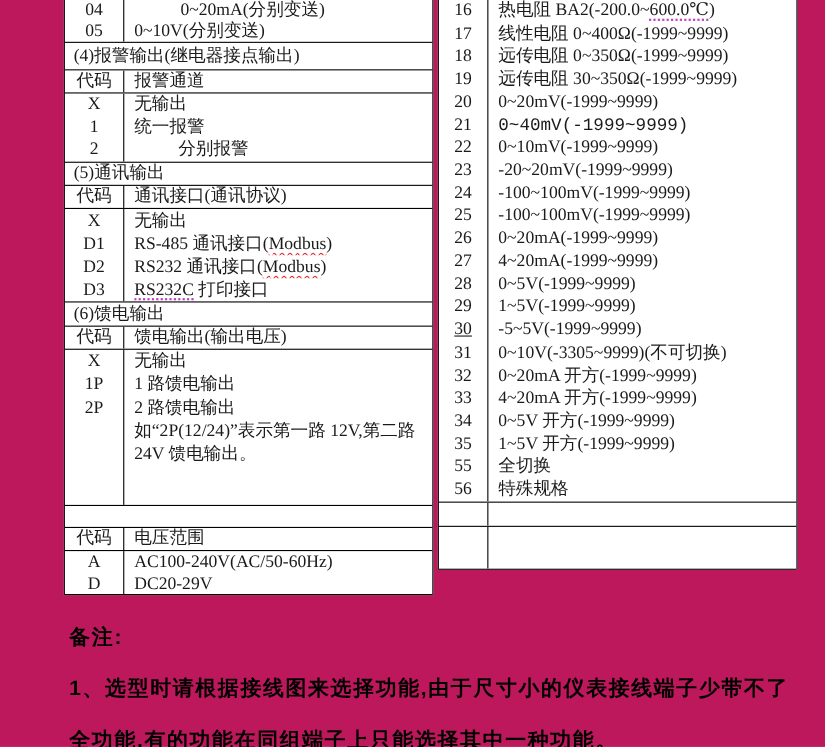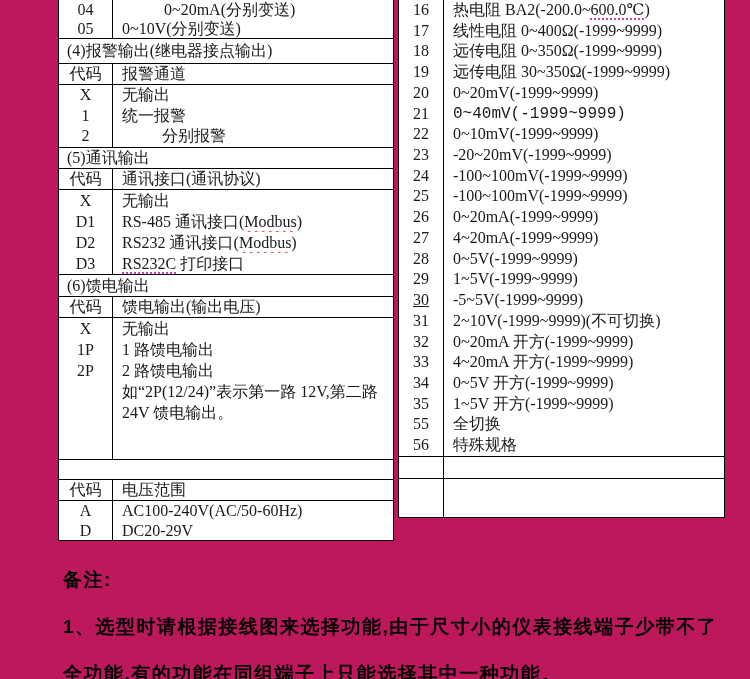--- a/index.html
+++ b/index.html
@@ -227,21 +227,21 @@
           <div class="line" style="height: 20.7273px; line-height: 20.7273px; font-family: Liberation Mono, monospace;">0~40mV(-1999~9999)</div>
           <div class="line" style="height: 20.7273px; line-height: 20.7273px;">0~10mV(-1999~9999)</div>
           <div class="line" style="height: 20.7273px; line-height: 20.7273px;">-20~20mV(-1999~9999)</div>
           <div class="line" style="height: 20.7273px; line-height: 20.7273px;">-100~100mV(-1999~9999)</div>
           <div class="line" style="height: 20.7273px; line-height: 20.7273px;">-100~100mV(-1999~9999)</div>
           <div class="line" style="height: 20.7273px; line-height: 20.7273px;">0~20mA(-1999~9999)</div>
           <div class="line" style="height: 20.7273px; line-height: 20.7273px;">4~20mA(-1999~9999)</div>
           <div class="line" style="height: 20.7273px; line-height: 20.7273px;">0~5V(-1999~9999)</div>
           <div class="line" style="height: 20.7273px; line-height: 20.7273px;">1~5V(-1999~9999)</div>
           <div class="line" style="height: 20.7273px; line-height: 20.7273px;">-5~5V(-1999~9999)</div>
-          <div class="line" style="height: 20.7273px; line-height: 20.7273px;">2~10V(-1999~9999)(不可切换)</div>
+          <div class="line" style="height: 20.7273px; line-height: 20.7273px;">0~10V(-3305~9999)(不可切换)</div>
           <div class="line" style="height: 20.7273px; line-height: 20.7273px;">0~20mA 开方(-1999~9999)</div>
           <div class="line" style="height: 20.7273px; line-height: 20.7273px;">4~20mA 开方(-1999~9999)</div>
           <div class="line" style="height: 20.7273px; line-height: 20.7273px;">0~5V 开方(-1999~9999)</div>
           <div class="line" style="height: 20.7273px; line-height: 20.7273px;">1~5V 开方(-1999~9999)</div>
           <div class="line" style="height: 20.7273px; line-height: 20.7273px;">全切换</div>
           <div class="line" style="height: 20.7273px; line-height: 20.7273px;">特殊规格</div>
         </div>
       </div>
       <div class="blk group" style="height: 22px;">
         <div class="col code">

